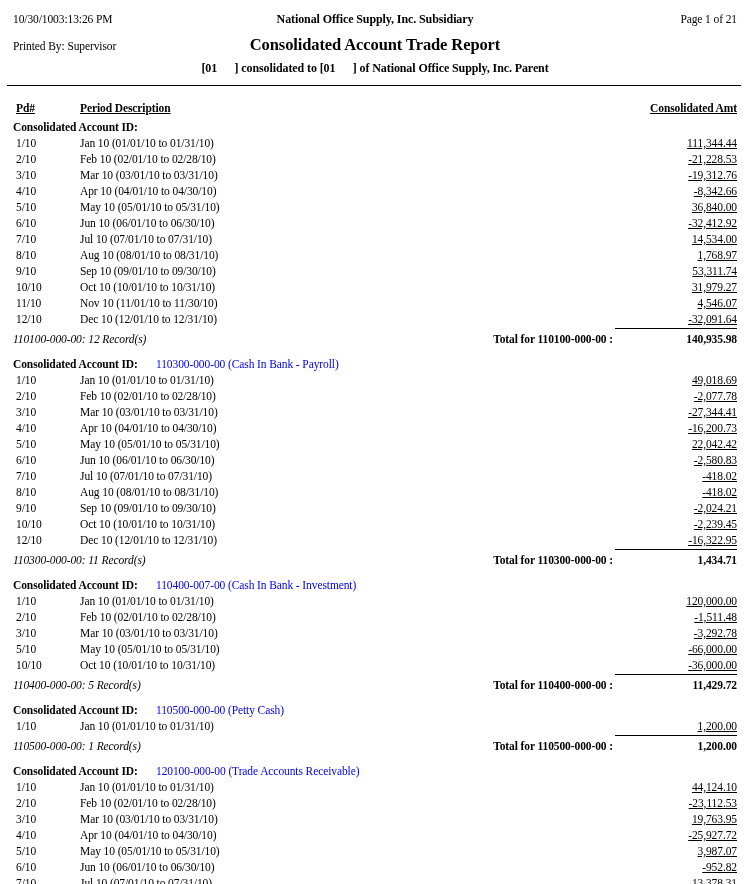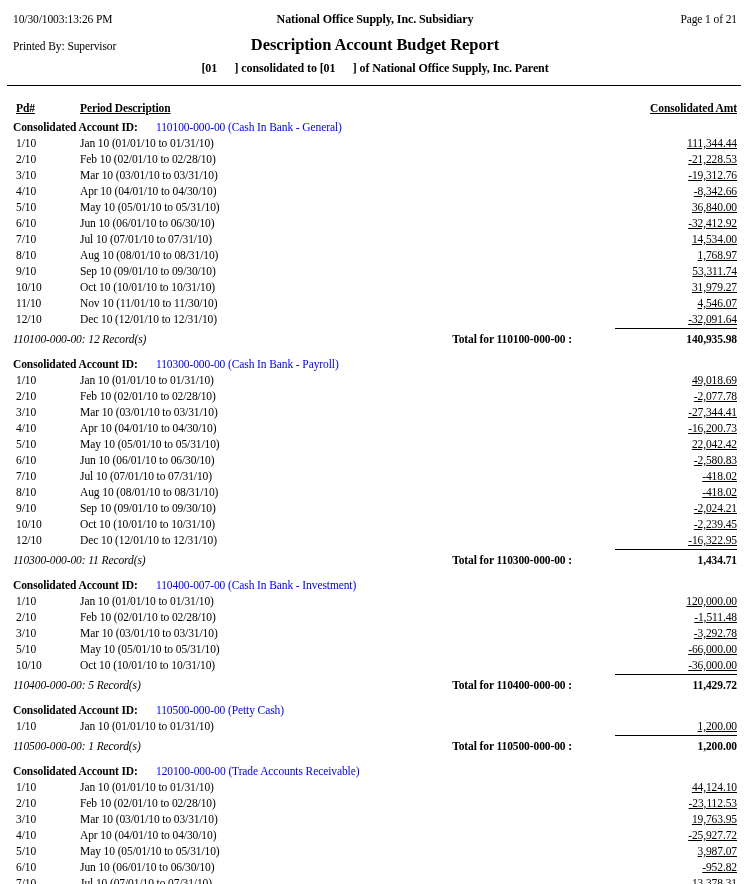--- a/index.html
+++ b/index.html
@@ -32,60 +32,59 @@
 
   
   .section { margin-bottom:9px; }
   .acct-line { display:flex; line-height:16px; }
   .acct-label { font-weight:bold; width:143px; }
   .acct-link { color:var(--link,#0000ee); }
   .row { display:flex; line-height:16px; }
   .row .pd { width:67px; padding-left:3px; }
   .row .desc { flex:1; }
   .row .amt { width:150px; text-align:right;text-decoration:underline; }
-  .total-row { display:flex; line-height:16px; margin-top:1px; align-items:flex-end;gap:41px; }
+  .total-row { display:flex; line-height:16px; margin-top:1px; align-items:flex-end; }
   .total-row .records { flex:1; font-style:italic; }
   .total-row .tlabel { font-weight:bold; padding-right:2px; }
   .total-row .tamt { width:122px; text-align:right; font-weight:bold; border-top:1px solid #000; padding-top:2px; }
 </style>
 </head>
 <body>
 
 <div class="page">
 
   <div class="hdr-grid hdr-row1">
     <div class="hdr-left">
       <span>10/30/10</span>
       <span>03:13:26 PM</span>
     </div>
     <div class="hdr-company">National Office Supply, Inc. Subsidiary</div>
     <div class="hdr-page">Page 1 of 21</div>
   </div>
 
   <div class="hdr-grid hdr-row2">
     <div>Printed By: Supervisor</div>
-    <div class="report-title">Description Account Budget Report</div>
+    <div class="report-title">Consolidated Account Trade Report</div>
     <div></div>
   </div>
 
   <div class="report-subtitle">[01      ] consolidated to [01      ] of National Office Supply, Inc. Parent</div>
 
   <hr class="rule">
 
   <div class="colhead">
     <span class="c-pd">Pd#</span>
     <span class="c-desc">Period Description</span>
     <span class="c-amt">Consolidated Amt</span>
   </div>
 
   <div>
   <div class="section">
     <div class="acct-line">
       <span class="acct-label">Consolidated Account ID:</span>
-      <span class="acct-link">110100-000-00 (Cash In Bank - General)</span>
     </div>
     <div>
   <div class="row">
     <span class="pd">1/10</span>
     <span class="desc">Jan 10 (01/01/10 to 01/31/10)</span>
     <span class="amt">111,344.44</span>
   </div>
 
   <div class="row">
     <span class="pd">2/10</span>

